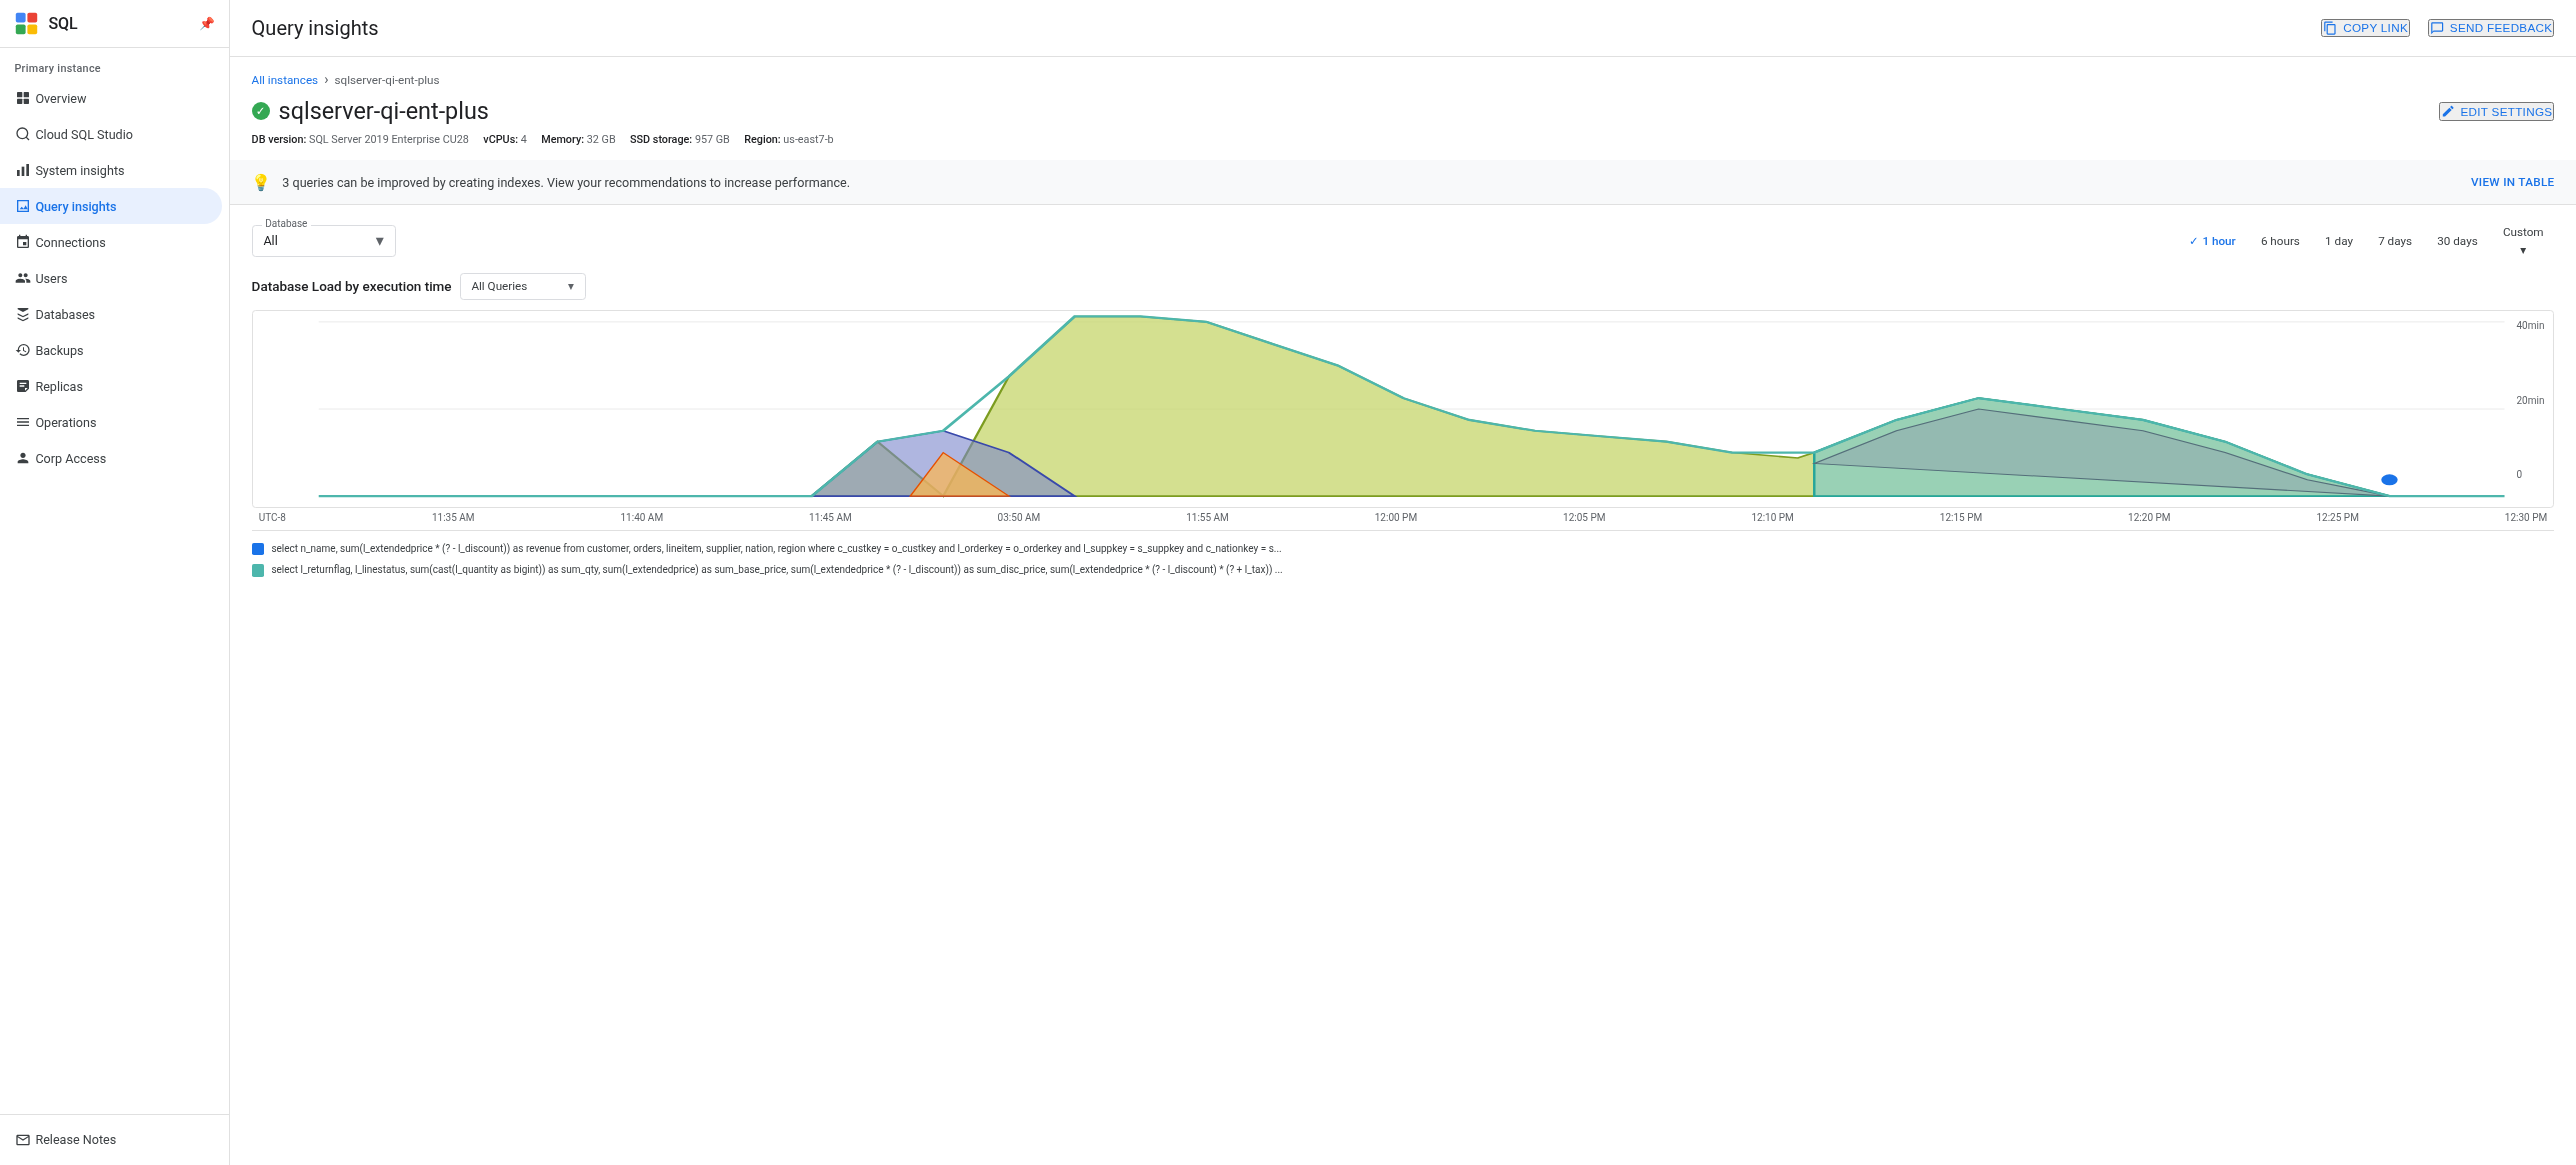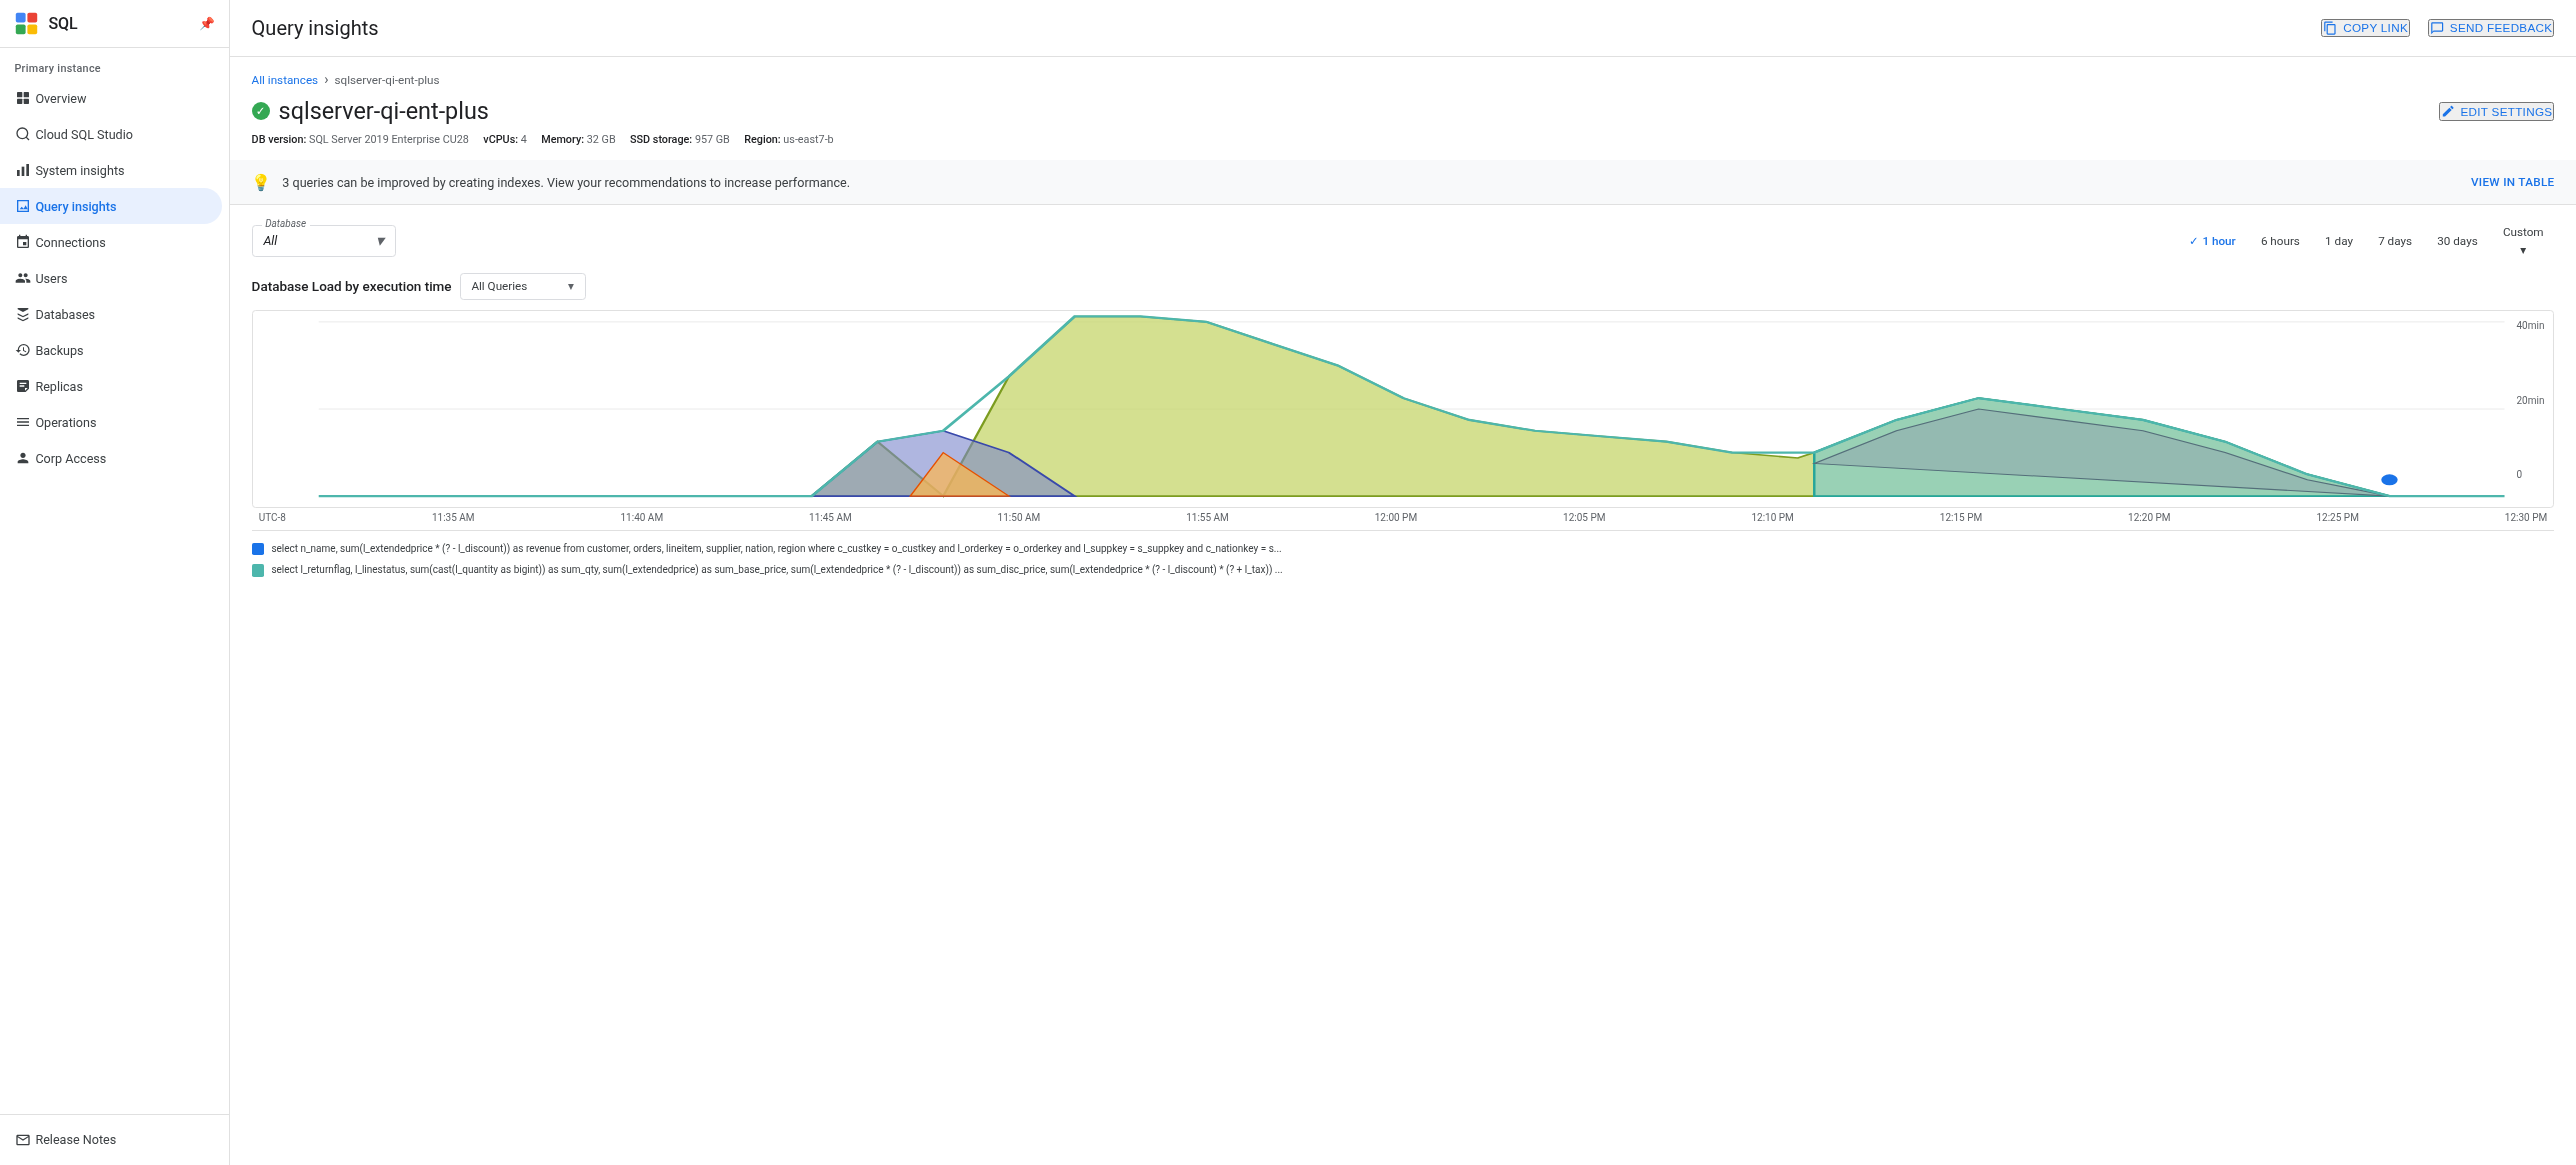--- a/index.html
+++ b/index.html
@@ -220,21 +220,20 @@
     .db-select-wrap {
       position: relative;
       border: 0.9px solid #dadce0;
       border-radius: 3.6px;
       padding: 5.4px 10.8px;
       display: flex;
       align-items: center;
       gap: 23px;
       cursor: pointer;
       min-width: 144px;
-      font-style: italic;
     }
     .db-select-label {
       position: absolute;
       top: -8px;
       left: 9px;
       background: #fff;
       padding: 0 3.6px;
       font-size: 10px;
       color: #5f6368;
     }
@@ -605,21 +604,21 @@
 
           <circle cx="1300" cy="155" r="5" fill="#1a73e8"></circle>
         </svg>
       </div>
 
       <div class="chart-x-labels">
         <span>UTC-8</span>
         <span>11:35 AM</span>
         <span>11:40 AM</span>
         <span>11:45 AM</span>
-        <span>11:50 AM</span>
+        <span>03:50 AM</span>
         <span>11:55 AM</span>
         <span>12:00 PM</span>
         <span>12:05 PM</span>
         <span>12:10 PM</span>
         <span>12:15 PM</span>
         <span>12:20 PM</span>
         <span>12:25 PM</span>
         <span>12:30 PM</span>
       </div>
 

